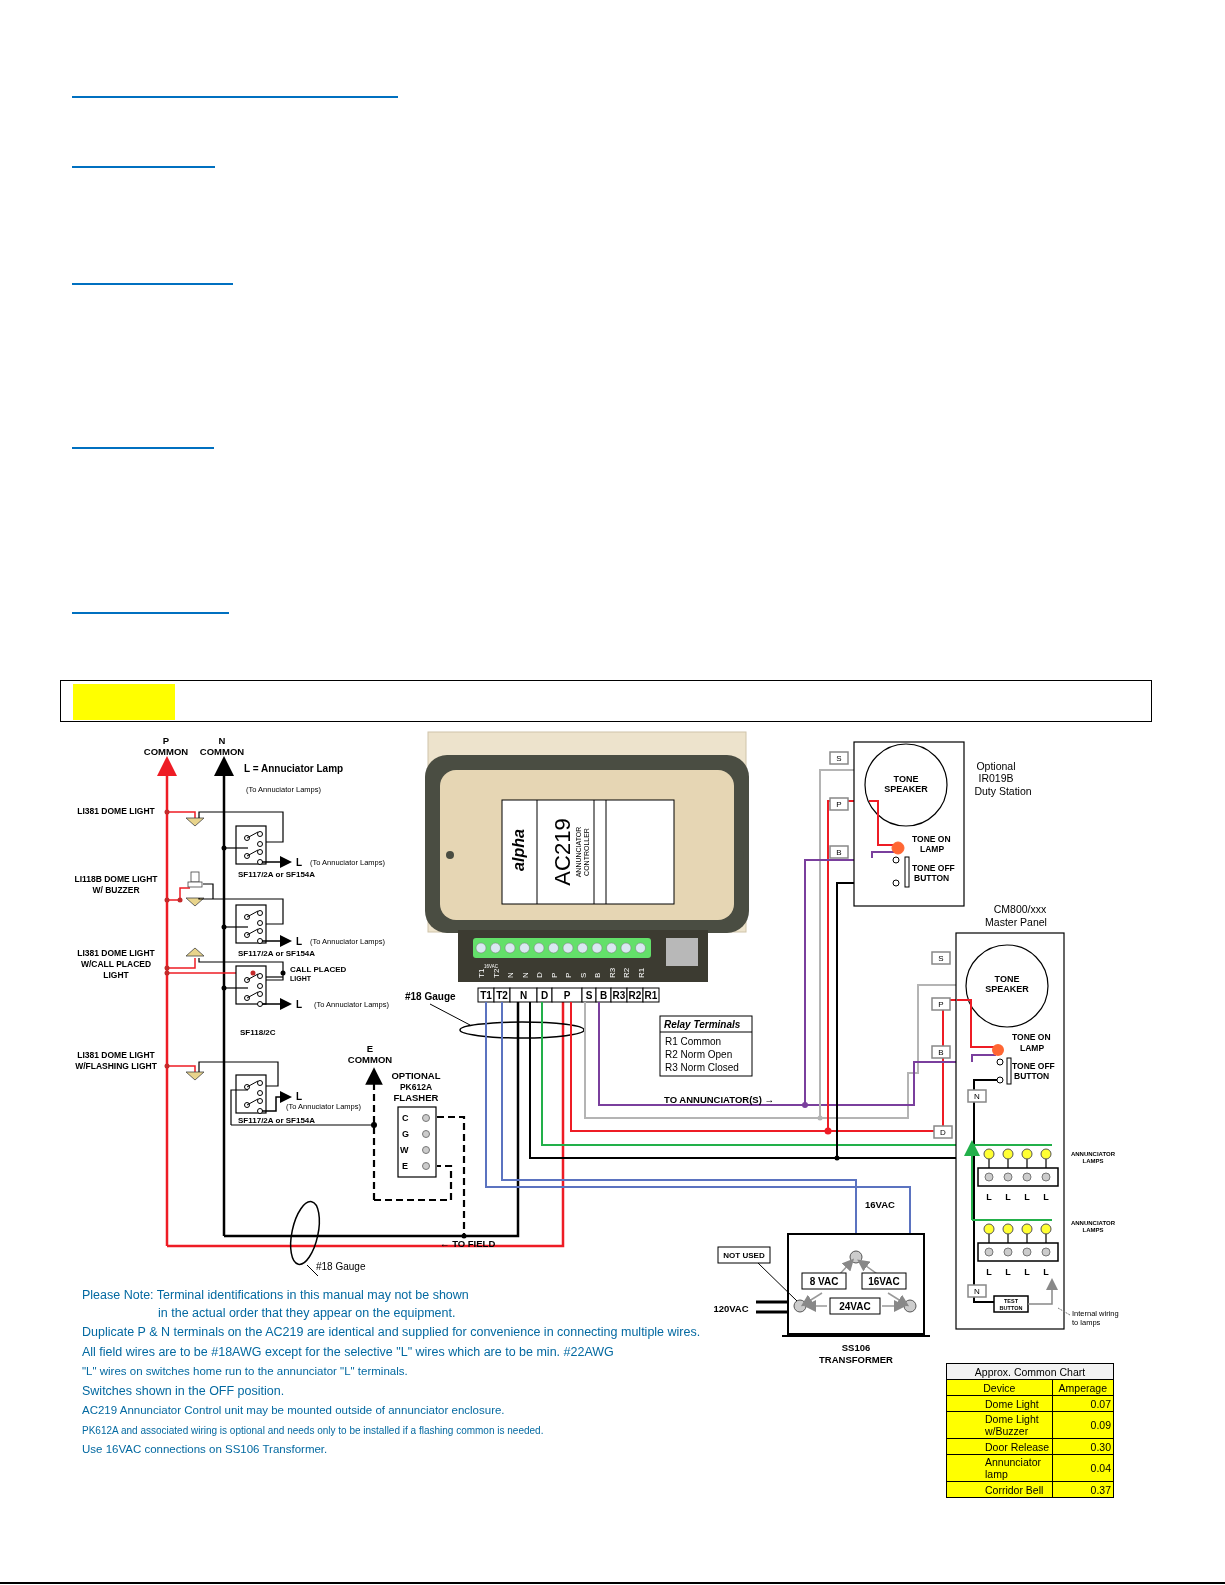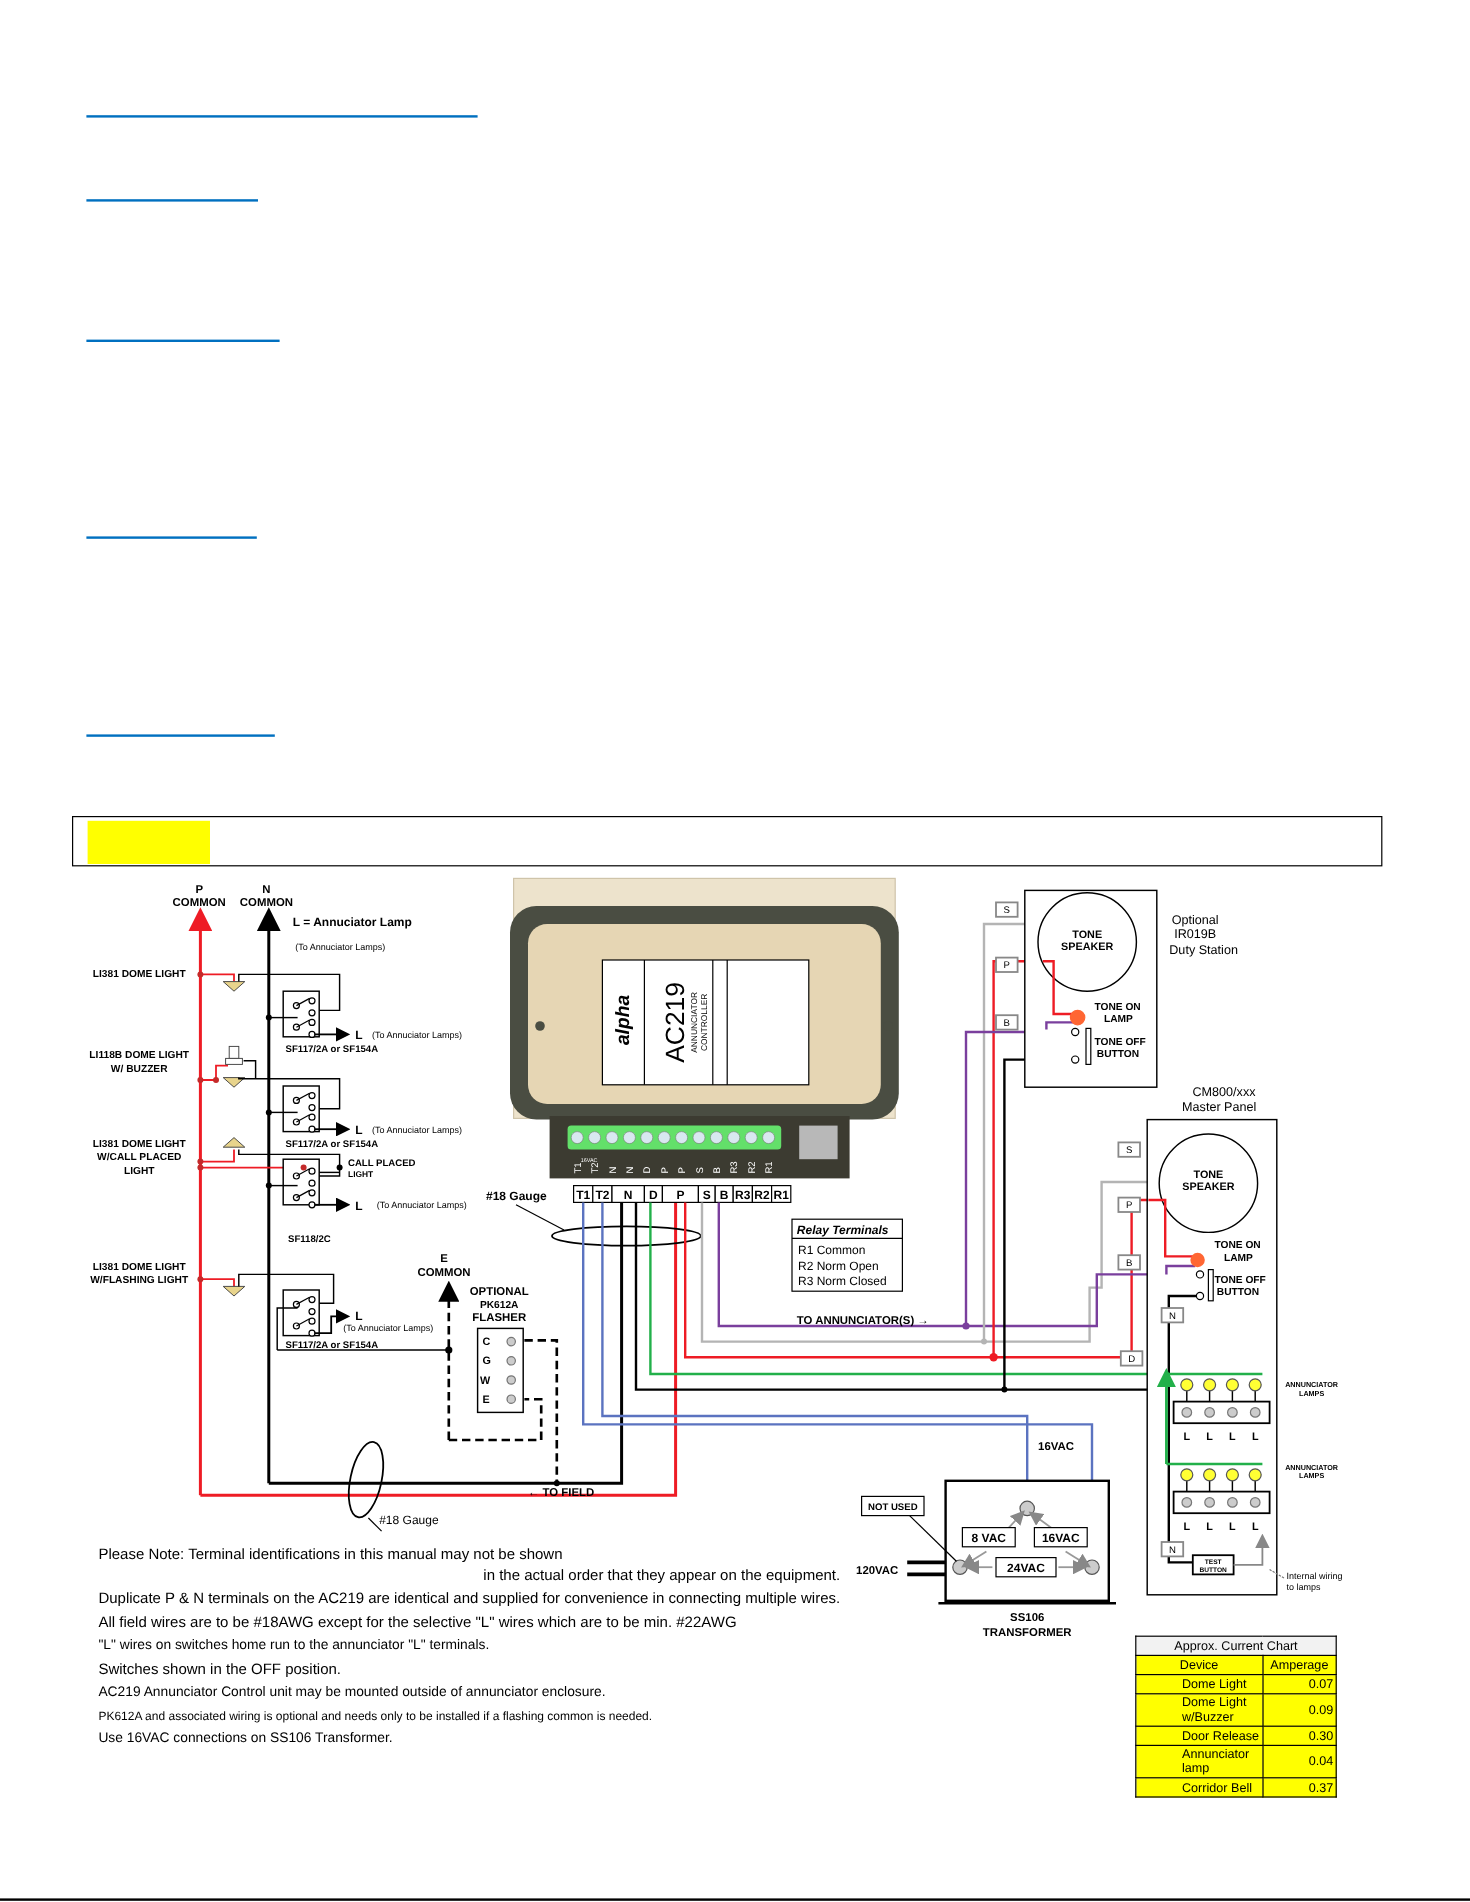--- a/index.html
+++ b/index.html
@@ -2,23 +2,23 @@
 <html><head>
 <meta charset="utf-8">
 <style>
   html, body { margin: 0; padding: 0; background: #ffffff; }
   body { width: 1225px; height: 1585px; position: relative; overflow: hidden; font-family: "Liberation Sans", sans-serif; }
   .uline { position: absolute; left: 72px; height: 2px; background: #0070c0; }
   .hdrbox { position: absolute; left: 60px; top: 680px; width: 1092px; height: 42px; border: 1.5px solid #000; box-sizing: border-box; }
   .hdrbox .hl { position: absolute; left: 12px; top: 3px; width: 102px; height: 36px; background: #ffff00; }
   .bottomrule { position: absolute; left: 0; top: 1582px; width: 1225px; height: 2px; background: #000; }
   svg text { font-family: "Liberation Sans", sans-serif; }
-  .notes { position: absolute; left: 82px; top: 1286px; font-family: "Liberation Sans", sans-serif; font-size: 12.5px; color: #000000; line-height: 19.5px; }
+  .notes { position: absolute; left: 82px; top: 1286px; font-family: "Liberation Sans", sans-serif; font-size: 12.5px; color: #0369a1; line-height: 19.5px; }
   .notes div { white-space: nowrap; }
-  .notes .indent { padding-left: 76px; text-align: right; }
+  .notes .indent { padding-left: 76px; }
   .cc { position: absolute; left: 946px; top: 1363px; width: 168px; border-collapse: collapse; font-family: "Liberation Sans", sans-serif; font-size: 10.5px; }
   .cc td, .cc th { border: 1px solid #000; padding: 1px 2px; height: 13px; }
   .cc .title { background: #f2f2f2; font-weight: normal; text-align: center; }
   .cc .hd { background: #ffff00; font-weight: normal; text-align: center; }
   .cc .row td { background: #ffff00; padding-left: 38px; }
   .cc .row td.amp { text-align: left; }
 </style>
 </head>
 <body>
 
@@ -500,21 +500,21 @@
   <div style="font-size:11.5px">"L" wires on switches home  run to the annunciator "L" terminals.</div>
   <div>Switches shown in the  OFF  position.</div>
   <div style="font-size:11.5px">AC219  Annunciator Control unit may be mounted outside of annunciator enclosure.</div>
   <div style="font-size:10px">PK612A  and associated wiring is optional and needs only to be installed if a flashing common is needed.</div>
   <div style="font-size:11.5px">Use 16VAC connections on SS106 Transformer.</div>
 </div>
 
 <table class="cc">
   <tbody>
       <tr>
-        <th colspan="2" class="title">Approx. Current Chart</th>
+        <th colspan="2" class="title">Approx. Common Chart</th>
       </tr>
   <tr>
         <th class="hd">Device</th>
         <th class="hd">Amperage</th>
       </tr>
   <tr class="row">
         <td>Dome Light</td>
         <td class="amp">0.07</td>
       </tr>
   <tr class="row">

